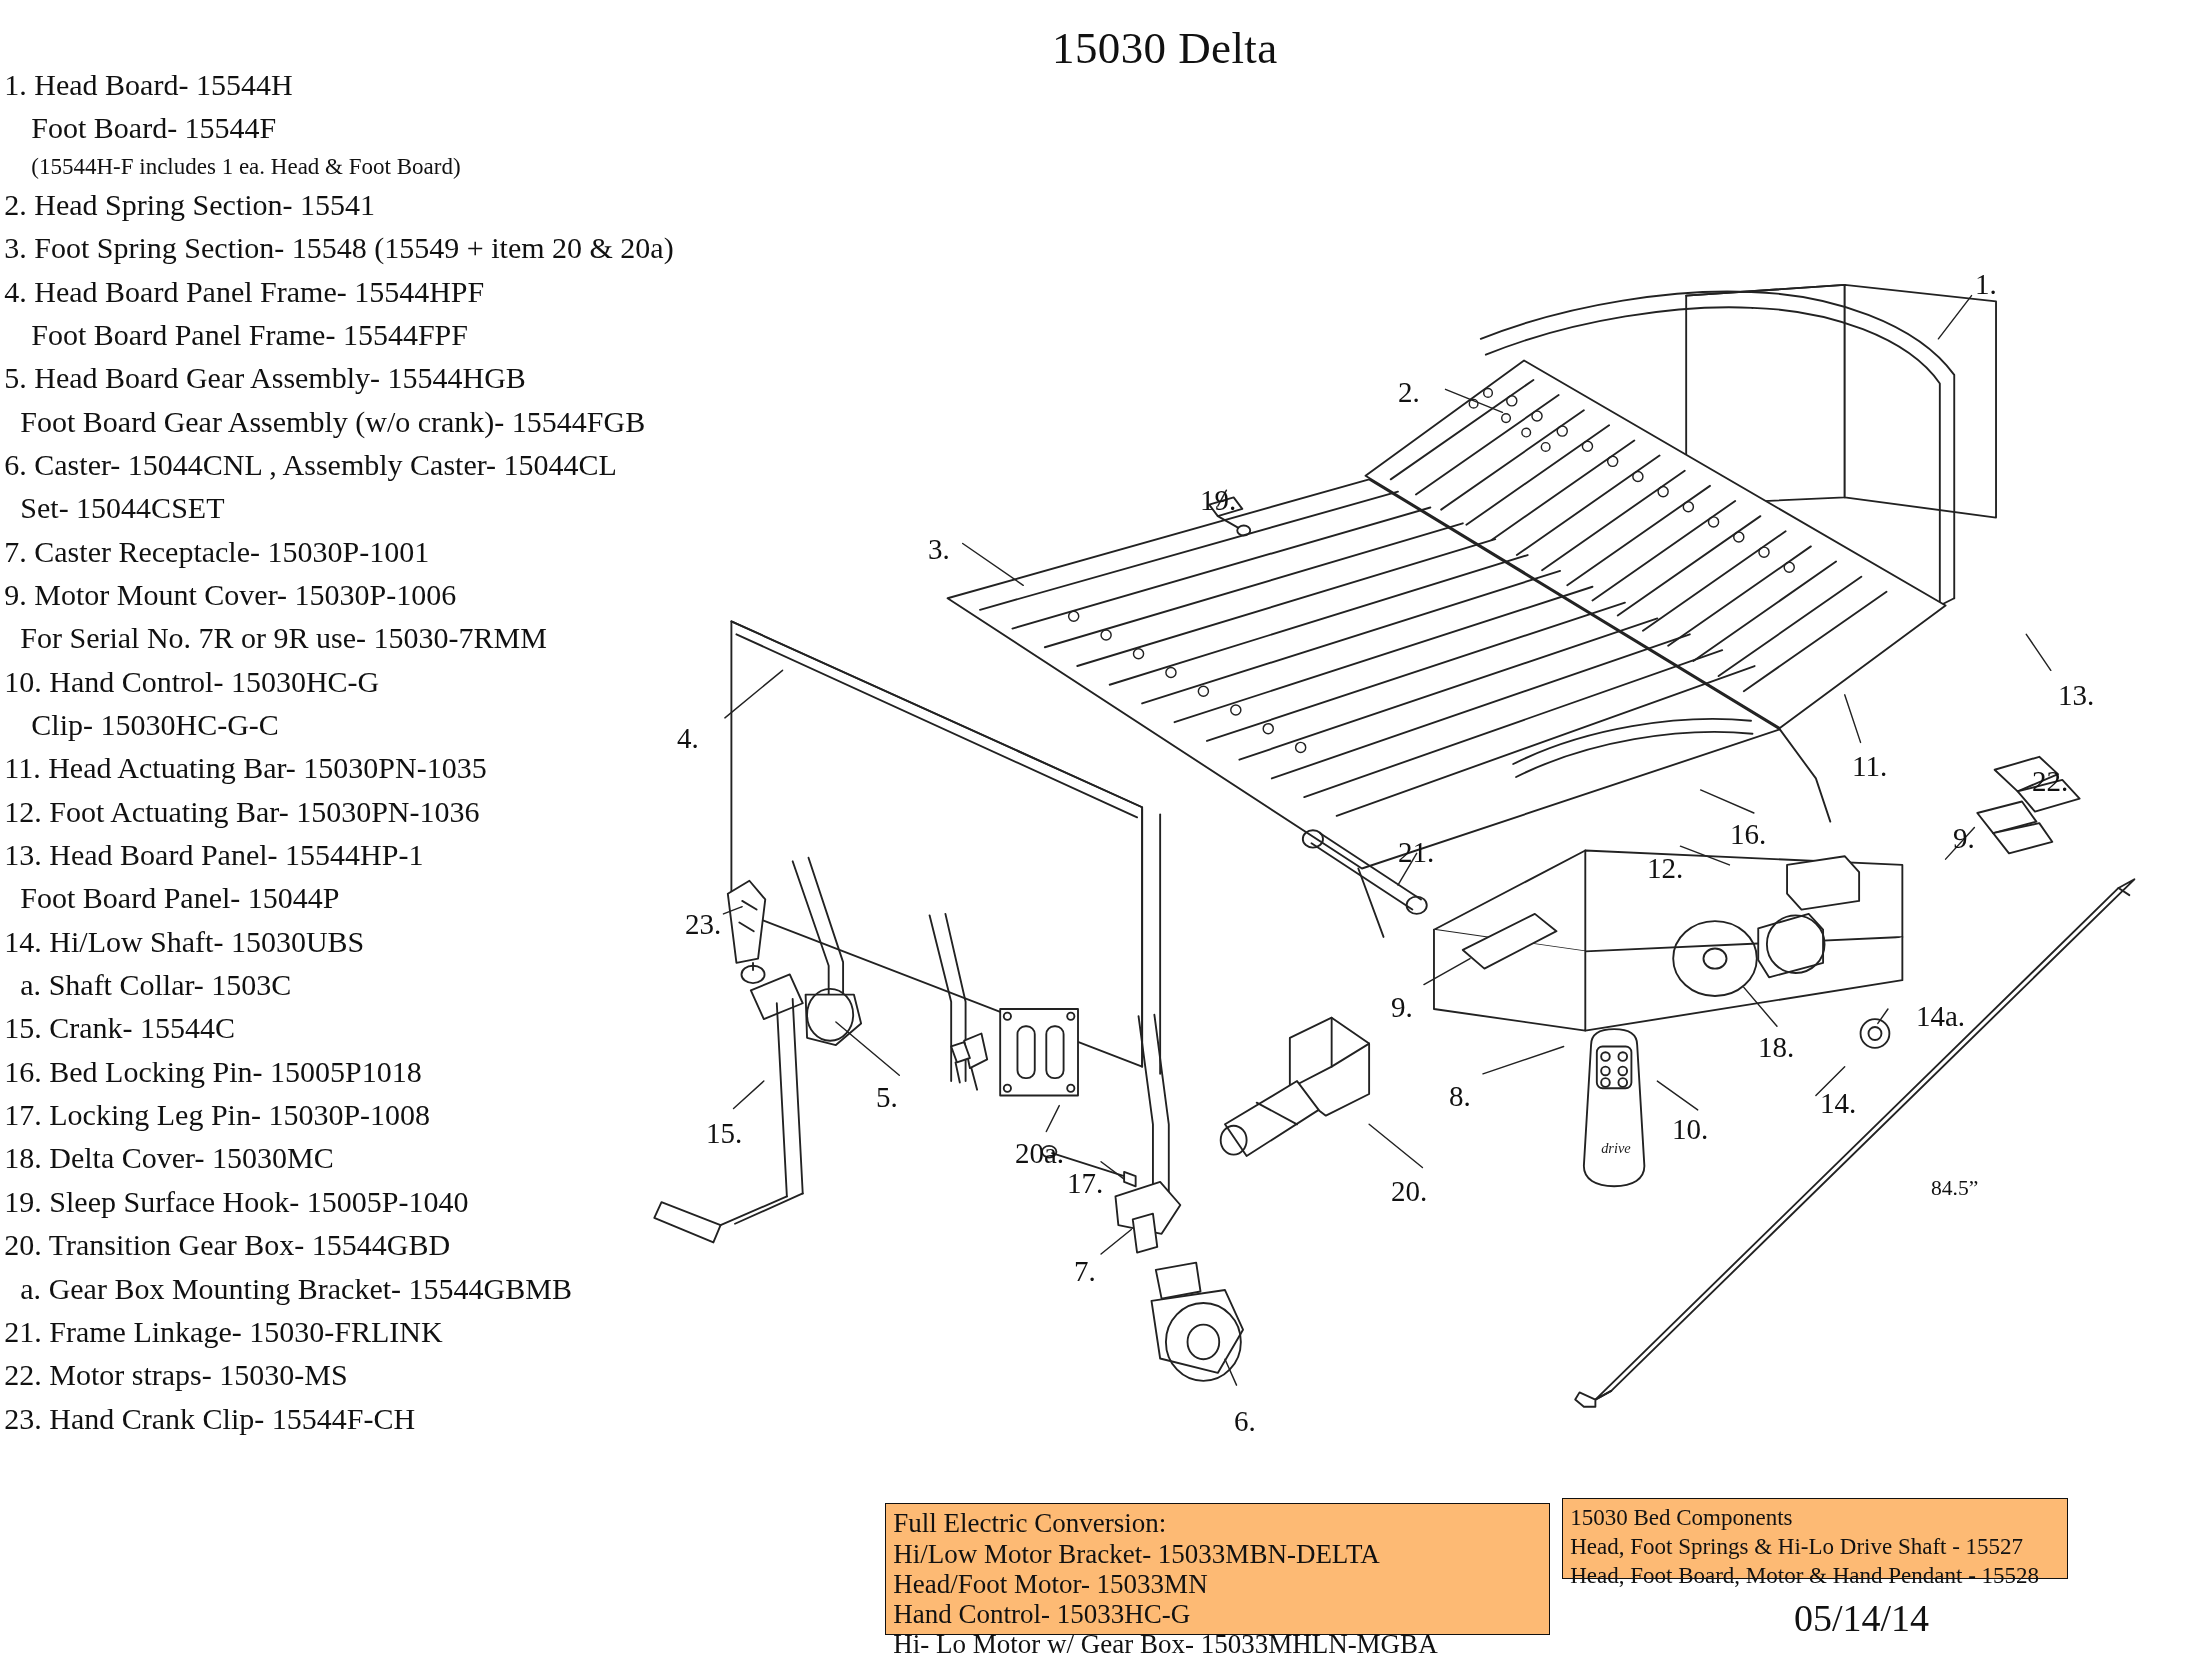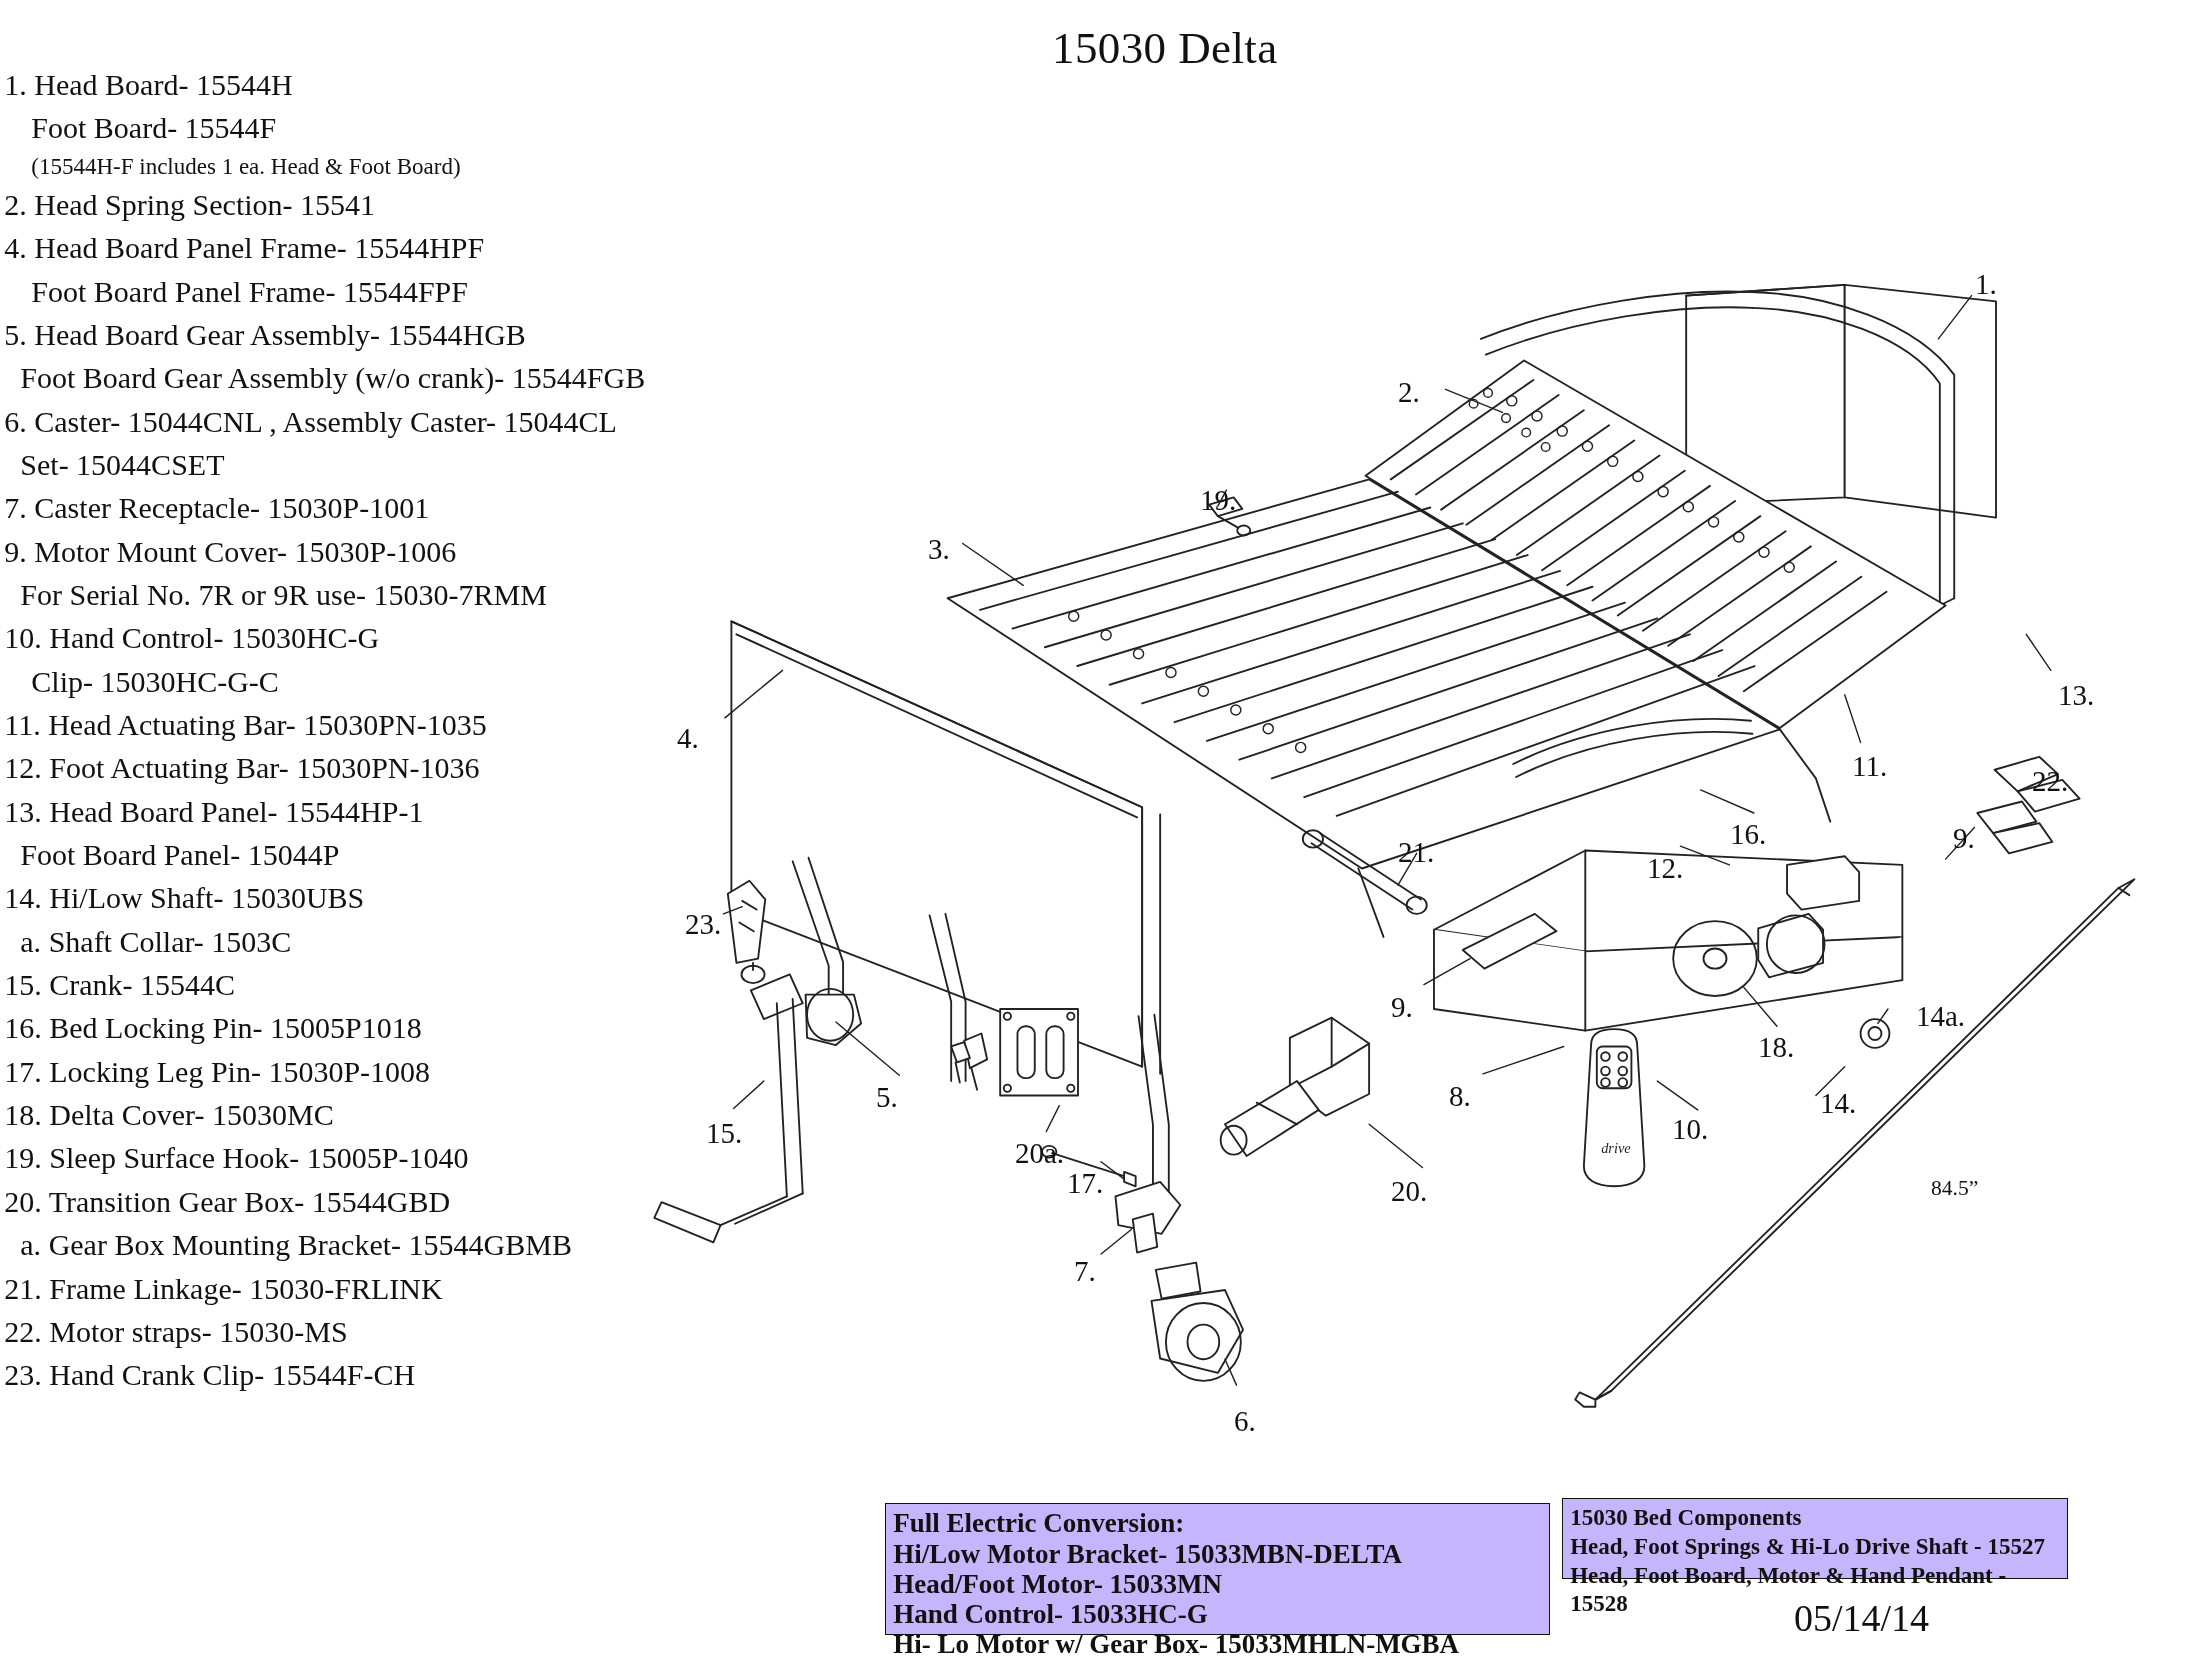--- a/index.html
+++ b/index.html
@@ -12,21 +12,21 @@
   
   #notes{position:absolute;left:5.8px;top:-1.4px;font-size:26px;line-height:1.0;width:432px;}
   #notes div{white-space:nowrap;}
   #parts{position:absolute;left:4.3px;top:63px;font-size:30px;line-height:1.445;width:807px;}
   #parts .li{white-space:nowrap;}
   #parts .ind{padding-left:27px;}
   #parts .ind2{padding-left:16px;}
   #parts .small{font-size:23px;}
 
   
-  .boxed{position:absolute;border:1.4px solid #111;background:#c4b5fd;font-weight:bold;}
+  .boxed{position:absolute;border:1.4px solid #111;background:#fdba74;}
   #box-conv{left:885px;top:1503px;width:663px;height:130px;}
   #box-conv .inner{padding:4.3px 7.2px;font-size:27px;line-height:1.12;}
   #box-comp{left:1562px;top:1498px;width:504px;height:79px;}
   #box-comp .inner{padding:5px 7.2px;font-size:23px;line-height:1.25;}
 
   #date{position:absolute;left:1794px;top:1596px;font-size:38px;}
 
   
   .cl{position:absolute;font-size:29px;color:#111;}
 
@@ -40,20 +40,21 @@
 <div class="page">
 
   <div id="title">15030 Delta</div>
 
 
   <div id="parts">
     <div class="li"><span>1.</span> <span>Head Board- 15544H</span></div>
     <div class="li ind"><span>Foot Board- 15544F</span></div>
     <div class="li ind small"><span>(15544H-F includes 1 ea. Head &amp; Foot Board)</span></div>
     <div class="li"><span>2.</span> <span>Head Spring Section- 15541</span></div>
+    <div class="li"><span>3.</span> <span>Foot Spring Section- 15548 (15549 + item 20 &amp; 20a)</span></div>
     <div class="li"><span>4.</span> <span>Head Board Panel Frame- 15544HPF</span></div>
     <div class="li ind"><span>Foot Board Panel Frame- 15544FPF</span></div>
     <div class="li"><span>5.</span> <span>Head Board Gear Assembly- 15544HGB</span></div>
     <div class="li ind2"><span>Foot Board Gear Assembly (w/o crank)- 15544FGB</span></div>
     <div class="li"><span>6.</span> <span>Caster- 15044CNL , Assembly Caster- 15044CL</span></div>
     <div class="li ind2"><span>Set- 15044CSET</span></div>
     <div class="li"><span>7.</span> <span>Caster Receptacle- 15030P-1001</span></div>
     <div class="li"><span>9.</span> <span>Motor Mount Cover- 15030P-1006</span></div>
     <div class="li ind2"><span>For Serial No. 7R or 9R use- 15030-7RMM</span></div>
     <div class="li"><span>10.</span> <span>Hand Control- 15030HC-G</span></div>

